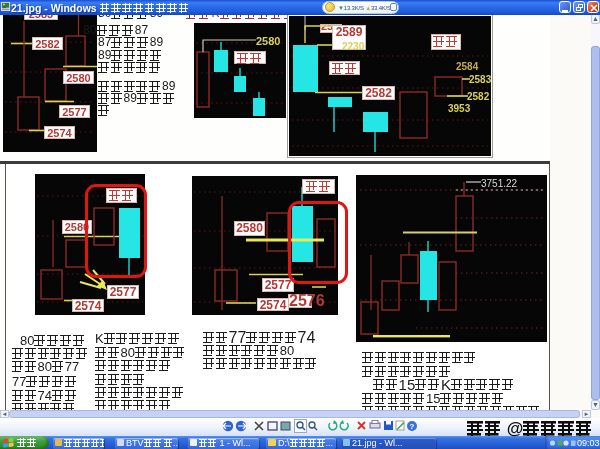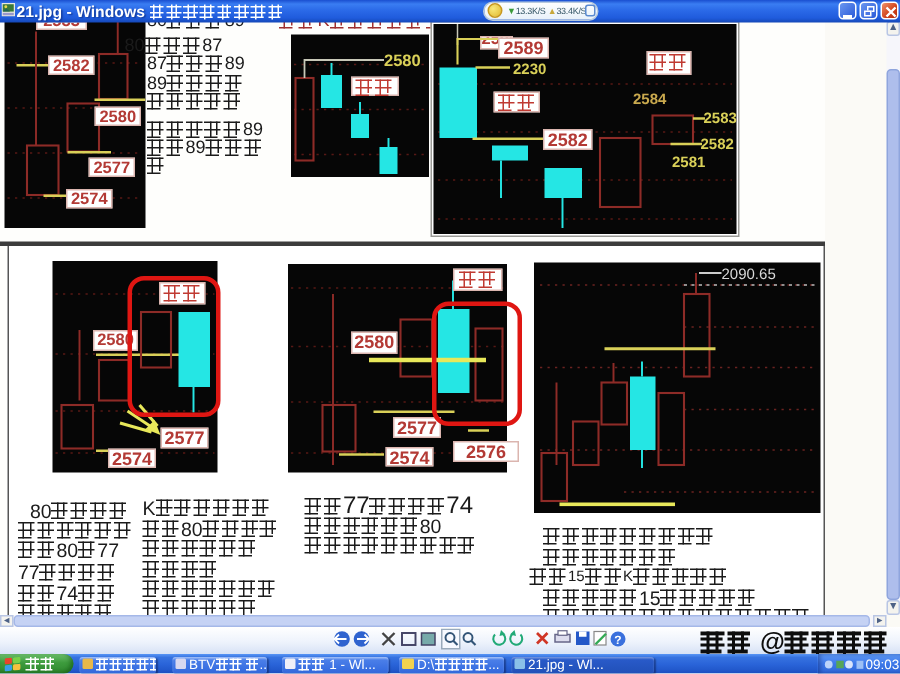--- a/index.html
+++ b/index.html
@@ -114,29 +114,29 @@
         <rect x="146" y="61" width="27" height="19" fill="none" stroke="#8d2b27" stroke-width="1.4"></rect>
         <line x1="173" y1="63" x2="181" y2="63" stroke="#d9d058" stroke-width="1.6"></line>
         <line x1="158" y1="80" x2="179" y2="80" stroke="#d9d058" stroke-width="1.6"></line>
       </svg>
     </div>
   </div>
 <div class="lbl" style="left:320px;top:24px;width:22px;height:9px;overflow:hidden"><span style="position:relative;top:-5px">2590</span></div>
 <svg class="abs" style="left:287px;top:14px" width="206" height="40">
     <polyline points="18,29 18,12 45,12" fill="none" stroke="#d9d058" stroke-width="1.4"></polyline>
   </svg>
-<div class="lbl" style="left:332px;top:25px;width:34px;height:14px;font-size:12px;line-height:13px">2589</div>
+<div class="lbl" style="left:332px;top:25px;width:34px;height:25px;font-size:12px;line-height:13px">2589</div>
 <div class="ylbl" style="left:342px;top:41px">2230</div>
 <div class="lbl" style="left:329px;top:61px;width:31px;height:14px;color:#c03a32"><i></i><i></i></div>
 <div class="lbl" style="left:362px;top:86px;width:33px;height:14px;font-size:12px">2582</div>
 <div class="lbl" style="left:431px;top:34px;width:30px;height:16px;color:#c03a32"><i></i><i></i></div>
-<div class="ylbl" style="left:422px;top:61px;color:#c9a94e">2584</div>
+<div class="ylbl" style="left:456px;top:61px;color:#c9a94e">2584</div>
 <div class="ylbl" style="left:469px;top:74px">2583</div>
 <div class="ylbl" style="left:467px;top:91px">2582</div>
-<div class="ylbl" style="left:448px;top:103px">2581</div>
+<div class="ylbl" style="left:448px;top:103px">3953</div>
 <div class="abs" style="left:0;top:161px;width:550px;height:2.5px;background:#3c3c3c"></div>
 <div class="abs" style="left:5px;top:164px;width:545px;height:246px;background:#fff;border:1.5px solid #555;border-top:none;border-bottom:none"></div>
 
 <div class="abs" style="left:35px;top:174px;width:110px;height:141px;background:#060606">
     <svg width="110" height="141" style="position:absolute;left:0;top:0">
       <line x1="2" y1="22" x2="108" y2="22" stroke="#571815" stroke-width="1" stroke-dasharray="1.5 3.5"></line>
       <line x1="2" y1="62" x2="108" y2="62" stroke="#571815" stroke-width="1" stroke-dasharray="1.5 3.5"></line>
       <line x1="2" y1="100" x2="108" y2="100" stroke="#571815" stroke-width="1" stroke-dasharray="1.5 3.5"></line>
       <line x1="2" y1="128" x2="108" y2="128" stroke="#571815" stroke-width="1" stroke-dasharray="1.5 3.5"></line>
       <line x1="18" y1="46" x2="18" y2="93" stroke="#8d2b27" stroke-width="1.3"></line>
@@ -175,21 +175,21 @@
       <line x1="57" y1="98.5" x2="111" y2="98.5" stroke="#d9d058" stroke-width="1.6"></line>
       <line x1="120" y1="111" x2="134" y2="111" stroke="#d9d058" stroke-width="1.6"></line>
       <line x1="34" y1="127" x2="64" y2="127" stroke="#d9d058" stroke-width="1.6"></line>
     </svg>
   </div>
 <div class="rbox" style="left:288px;top:201px;width:60px;height:83px"></div>
 <div class="lbl" style="left:302px;top:179px;width:33px;height:15px;color:#c03a32;z-index:6"><i></i><i></i></div>
 <div class="lbl" style="left:234px;top:221px;width:31px;height:15px;font-size:12px">2580</div>
 <div class="lbl" style="left:262px;top:278px;width:32px;height:14px;font-size:12px">2577</div>
 <div class="lbl" style="left:257px;top:298px;width:32px;height:13px;font-size:12px">2574</div>
-<div class="lbl" style="left:302px;top:294px;width:44px;height:14px;z-index:6;font-size:12px">2576</div>
+<div class="lbl" style="left:288px;top:294px;width:24px;height:14px;z-index:6;font-size:16px">2576</div>
 
 <div class="abs" style="left:356px;top:175px;width:191px;height:167px;background:#060606">
     <svg width="191" height="167" style="position:absolute;left:0;top:0">
       <line x1="4" y1="15" x2="188" y2="15" stroke="#6b2320" stroke-width="1" stroke-dasharray="1.5 3.5"></line>
       <line x1="100" y1="43" x2="188" y2="43" stroke="#6b2320" stroke-width="1" stroke-dasharray="1.5 3.5"></line>
       <line x1="4" y1="70" x2="188" y2="70" stroke="#6b2320" stroke-width="1" stroke-dasharray="1.5 3.5"></line>
       <line x1="100" y1="98" x2="188" y2="98" stroke="#6b2320" stroke-width="1" stroke-dasharray="1.5 3.5"></line>
       <line x1="4" y1="125" x2="188" y2="125" stroke="#6b2320" stroke-width="1" stroke-dasharray="1.5 3.5"></line>
       <line x1="60" y1="153" x2="188" y2="153" stroke="#6b2320" stroke-width="1" stroke-dasharray="1.5 3.5"></line>
       <line x1="100" y1="15" x2="188" y2="15" stroke="#bbb" stroke-width="1" stroke-dasharray="2 3"></line>
@@ -202,21 +202,21 @@
       <line x1="72" y1="66" x2="72" y2="76" stroke="#25e6e4" stroke-width="1.3"></line>
       <rect x="64" y="76" width="17" height="49" fill="#25e6e4"></rect>
       <line x1="72" y1="125" x2="72" y2="137" stroke="#25e6e4" stroke-width="1.3"></line>
       <rect x="83" y="87" width="17" height="48" fill="none" stroke="#8d2b27" stroke-width="1.4"></rect>
       <line x1="15" y1="80" x2="15" y2="135" stroke="#8d2b27" stroke-width="1.3"></line>
       <rect x="26" y="106" width="17" height="29" fill="none" stroke="#8d2b27" stroke-width="1.4"></rect>
       <rect x="5" y="127" width="17" height="32" fill="none" stroke="#8d2b27" stroke-width="1.4"></rect>
       <rect x="17" y="160" width="77" height="2.4" fill="#e8e85a"></rect>
     </svg>
   </div>
-<div class="abs ln" style="left:481px;top:177px;color:#d8d8d8;font-size:10px">2090.65</div>
+<div class="abs ln" style="left:481px;top:177px;color:#d8d8d8;font-size:10px">3751.22</div>
 
 <div class="ln" style="left:20px;top:334px;font-size:13px">80<i></i><i></i><i></i><i></i></div>
 <div class="ln" style="left:12px;top:347px;font-size:13px"><i></i><i></i><i></i><i></i><i></i><i></i></div>
 <div class="ln" style="left:12px;top:360px;font-size:13px"><i></i><i></i>80<i></i>77</div>
 <div class="ln" style="left:12px;top:375px;font-size:13px">77<i></i><i></i><i></i><i></i></div>
 <div class="ln" style="left:12px;top:389px;font-size:13px"><i></i><i></i>74<i></i><i></i></div>
 <div class="ln" style="left:12px;top:402px;font-size:13px"><i></i><i></i><i></i><i></i><i></i></div>
 
 <div class="ln" style="left:95px;top:332px;font-size:13px">K<i></i><i></i><i></i><i></i><i></i><i></i></div>
 <div class="ln" style="left:95px;top:346px;font-size:13px"><i></i><i></i>80<i></i><i></i><i></i><i></i></div>
@@ -224,21 +224,21 @@
 <div class="ln" style="left:95px;top:373px;font-size:13px"><i></i><i></i><i></i><i></i></div>
 <div class="ln" style="left:95px;top:386px;font-size:13px"><i></i><i></i><i></i><i></i><i></i><i></i><i></i></div>
 <div class="ln" style="left:95px;top:399px;font-size:13px"><i></i><i></i><i></i><i></i><i></i><i></i></div>
 
 <div class="ln" style="left:203px;top:331px;font-size:16px"><i></i><i></i>77<i></i><i></i><i></i><i></i>74</div>
 <div class="ln" style="left:203px;top:344px;font-size:13px"><i></i><i></i><i></i><i></i><i></i><i></i>80</div>
 <div class="ln" style="left:203px;top:357px;font-size:13px"><i></i><i></i><i></i><i></i><i></i><i></i><i></i><i></i><i></i></div>
 
 <div class="ln" style="left:362px;top:351px;font-size:13px"><i></i><i></i><i></i><i></i><i></i><i></i><i></i><i></i><i></i></div>
 <div class="ln" style="left:362px;top:365px;font-size:13px"><i></i><i></i><i></i><i></i><i></i><i></i><i></i></div>
-<div class="ln" style="left:353px;top:378px;font-size:10px"><i></i><i></i>15<i></i><i></i>K<i></i><i></i><i></i><i></i><i></i></div>
+<div class="ln" style="left:373px;top:378px;font-size:15px"><i></i><i></i>15<i></i><i></i>K<i></i><i></i><i></i><i></i><i></i></div>
 <div class="ln" style="left:362px;top:392px;font-size:13px"><i></i><i></i><i></i><i></i><i></i>15<i></i><i></i><i></i><i></i><i></i></div>
 <div class="ln" style="left:362px;top:405px;font-size:13px"><i></i><i></i><i></i><i></i><i></i><i></i><i></i><i></i><i></i><i></i><i></i><i></i><i></i><i></i></div>
 <div class="abs" style="left:591px;top:14px;width:9px;height:396px;background:#f6f6fb"></div>
 <div class="abs" style="left:591px;top:14px;width:9px;height:10px;background:#f4f3ee;border:1px solid #b9c6e4;border-radius:2px;color:#4d6185;font-size:7px;line-height:8px;text-align:center">▲</div>
 <div class="abs" style="left:591px;top:46px;width:9px;height:354px;background:#aebeec;border:1px solid #8fa5dd;border-radius:3px"></div>
 <div class="abs" style="left:591px;top:400px;width:9px;height:10px;background:#f4f3ee;border:1px solid #b9c6e4;border-radius:2px;color:#4d6185;font-size:7px;line-height:8px;text-align:center">▼</div>
 <div class="abs" style="left:0;top:410px;width:591px;height:8px;background:#f6f6fb"></div>
 <div class="abs" style="left:0;top:410px;width:9px;height:8px;background:#f4f3ee;border:1px solid #b9c6e4;color:#4d6185;font-size:6px;line-height:7px;text-align:center">◄</div>
 <div class="abs" style="left:9px;top:410px;width:571px;height:8px;background:#c5d2f4;border:1px solid #a5b8e8;border-radius:3px"></div>
 <div class="abs" style="left:582px;top:410px;width:9px;height:8px;background:#f4f3ee;border:1px solid #b9c6e4;color:#4d6185;font-size:6px;line-height:7px;text-align:center">►</div>

